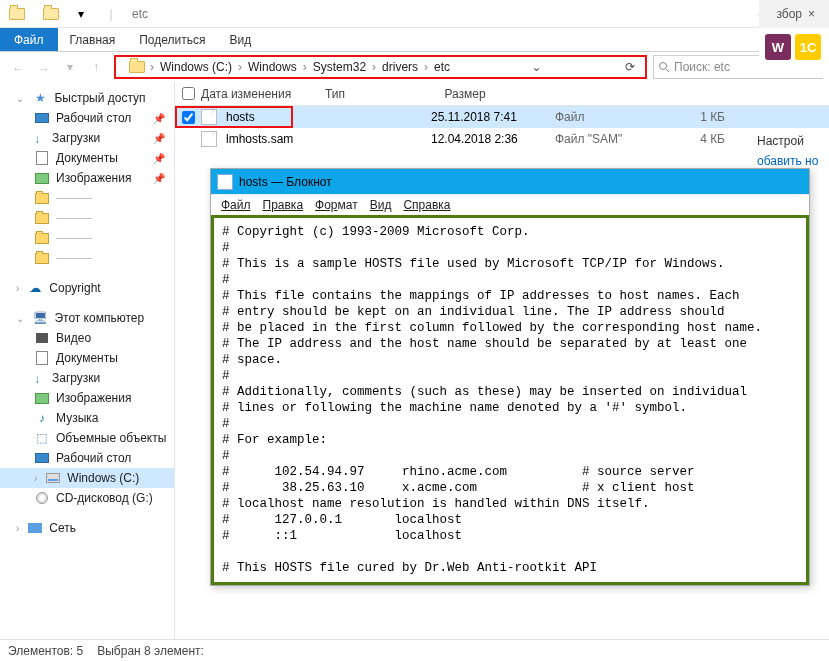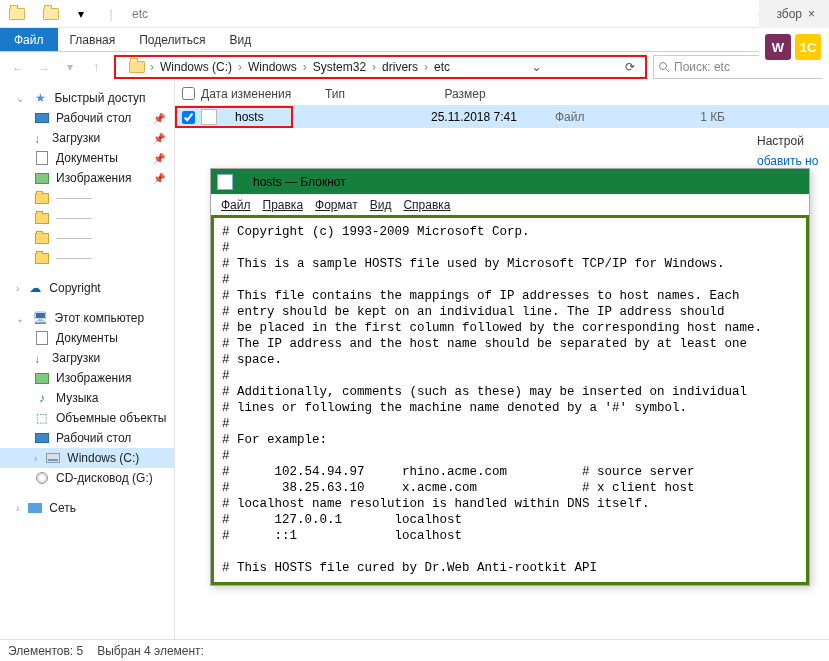--- a/index.html
+++ b/index.html
@@ -61,34 +61,34 @@
 .col-chk input { width: 13px; height: 13px; }
 .col-name { width: 230px; padding-left: 4px; }
 .col-date { width: 124px; }
 .col-type { width: 110px; }
 .col-size { width: 70px; text-align: center; padding-right: 10px; }
 
 
 .row { height: 22px; display: flex; align-items: center; }
 .row.sel { background: #cde8ff; }
 .row .chk { width: 26px; display: flex; justify-content: center; }
-.row .name { width: 230px; display: flex; align-items: center; gap: 18px; }
+.row .name { width: 230px; display: flex; align-items: center; gap: 9px; }
 .row .date { width: 124px; color: #000000; }
 .row .type { width: 110px; color: #666; }
 .row .size { width: 70px; text-align: right; color: #666; padding-right: 10px; }
 .row .fico { width: 16px; height: 16px; border: 1px solid #bbb; background: #fff; position: relative; }
 .row .fico::after { content: ""; position: absolute; right: 0; top: 0; border-left: 4px solid #eee; border-bottom: 4px solid transparent; }
 
 
 .behind-links { position: absolute; right: -8px; top: 52px; width: 80px; font-size: 11px; color: #0066cc; }
 .behind-links div { margin-bottom: 6px; }
 
 
 .notepad { position: absolute; left: 210px; top: 168px; width: 600px; background: #fff; border: 1px solid #aaa; box-shadow: 2px 2px 8px rgba(0,0,0,.2); }
-.np-title { height: 26px; display: flex; align-items: center; padding: 0 6px; gap: 20px; background: #15803d; border-bottom: 1px solid #eee; }
+.np-title { height: 26px; display: flex; align-items: center; padding: 0 6px; gap: 6px; background: #0ea5e9; border-bottom: 1px solid #eee; }
 .np-ico { width: 16px; height: 16px; border: 1px solid #88aadd; background: #fff; }
 .np-menu { height: 20px; display: flex; align-items: center; gap: 4px; padding: 0 6px; }
 .np-menu span { padding: 0 4px; color: #222; }
 .np-menu span u { text-decoration: underline; }
 .np-body { border: 3px solid #4d7c0f; padding: 6px 8px; font-family: "Courier New", monospace; font-size: 12.5px; line-height: 16px; white-space: pre; color: #000; overflow: hidden; }
 
 
 .status { position: absolute; bottom: 0; left: 0; right: 0; height: 22px; border-top: 1px solid #e0e0e0; display: flex; align-items: center; padding: 0 8px; gap: 14px; color: #444; background: #fff; }
 
 .chev { font-size: 10px; color: #999; margin-right: 2px; }
@@ -251,20 +251,26 @@
         <span>Copyright</span>
       </div>
     <div class="spacer"></div>
     <div class="nav-item">
         <span class="chev">⌄</span>
         <span class="ni-ico ico-pc">🖥</span>
         <span>Этот компьютер</span>
       </div>
     <div class="nav-item sub">
         <span class="ni-ico">
+          <span class="ico-vid"></span>
+        </span>
+        <span>Видео</span>
+      </div>
+    <div class="nav-item sub">
+        <span class="ni-ico">
           <span class="ico-doc"></span>
         </span>
         <span>Документы</span>
       </div>
     <div class="nav-item sub">
         <span class="ni-ico ico-down"></span>
         <span>Загрузки</span>
       </div>
     <div class="nav-item sub">
         <span class="ni-ico">
@@ -328,20 +334,30 @@
             <span class="fico"></span>
             <span>hosts</span>
           </div>
         <div class="date">25.11.2018 7:41</div>
         <div class="type">Файл</div>
         <div class="size">1 КБ</div>
       </div>
       <div style="position:absolute;left:0;top:0;width:118px;height:22px;border:2px solid #e11;pointer-events:none"></div>
     </div>
 
+    <div class="row">
+      <div class="chk"></div>
+      <div class="name">
+          <span class="fico"></span>
+          <span>lmhosts.sam</span>
+        </div>
+      <div class="date">12.04.2018 2:36</div>
+      <div class="type">Файл "SAM"</div>
+      <div class="size">4 КБ</div>
+    </div>
 
     <div class="behind-links">
       <div style="color:#333">Настрой</div>
       <div>обавить но</div>
     </div>
   </div>
 </div>
 
 <div class="notepad">
   <div class="np-title">
@@ -374,14 +390,14 @@
 #       38.25.63.10     x.acme.com              # x client host
 # localhost name resolution is handled within DNS itself.
 #      127.0.0.1       localhost
 #      ::1             localhost
 
 # This HOSTS file cured by Dr.Web Anti-rootkit API</div>
 </div>
 
 <div class="status">
   <span>Элементов: 5</span>
-  <span>Выбран 4 элемент:</span>
+  <span>Выбран 8 элемент:</span>
 </div>
 
 </body></html>

